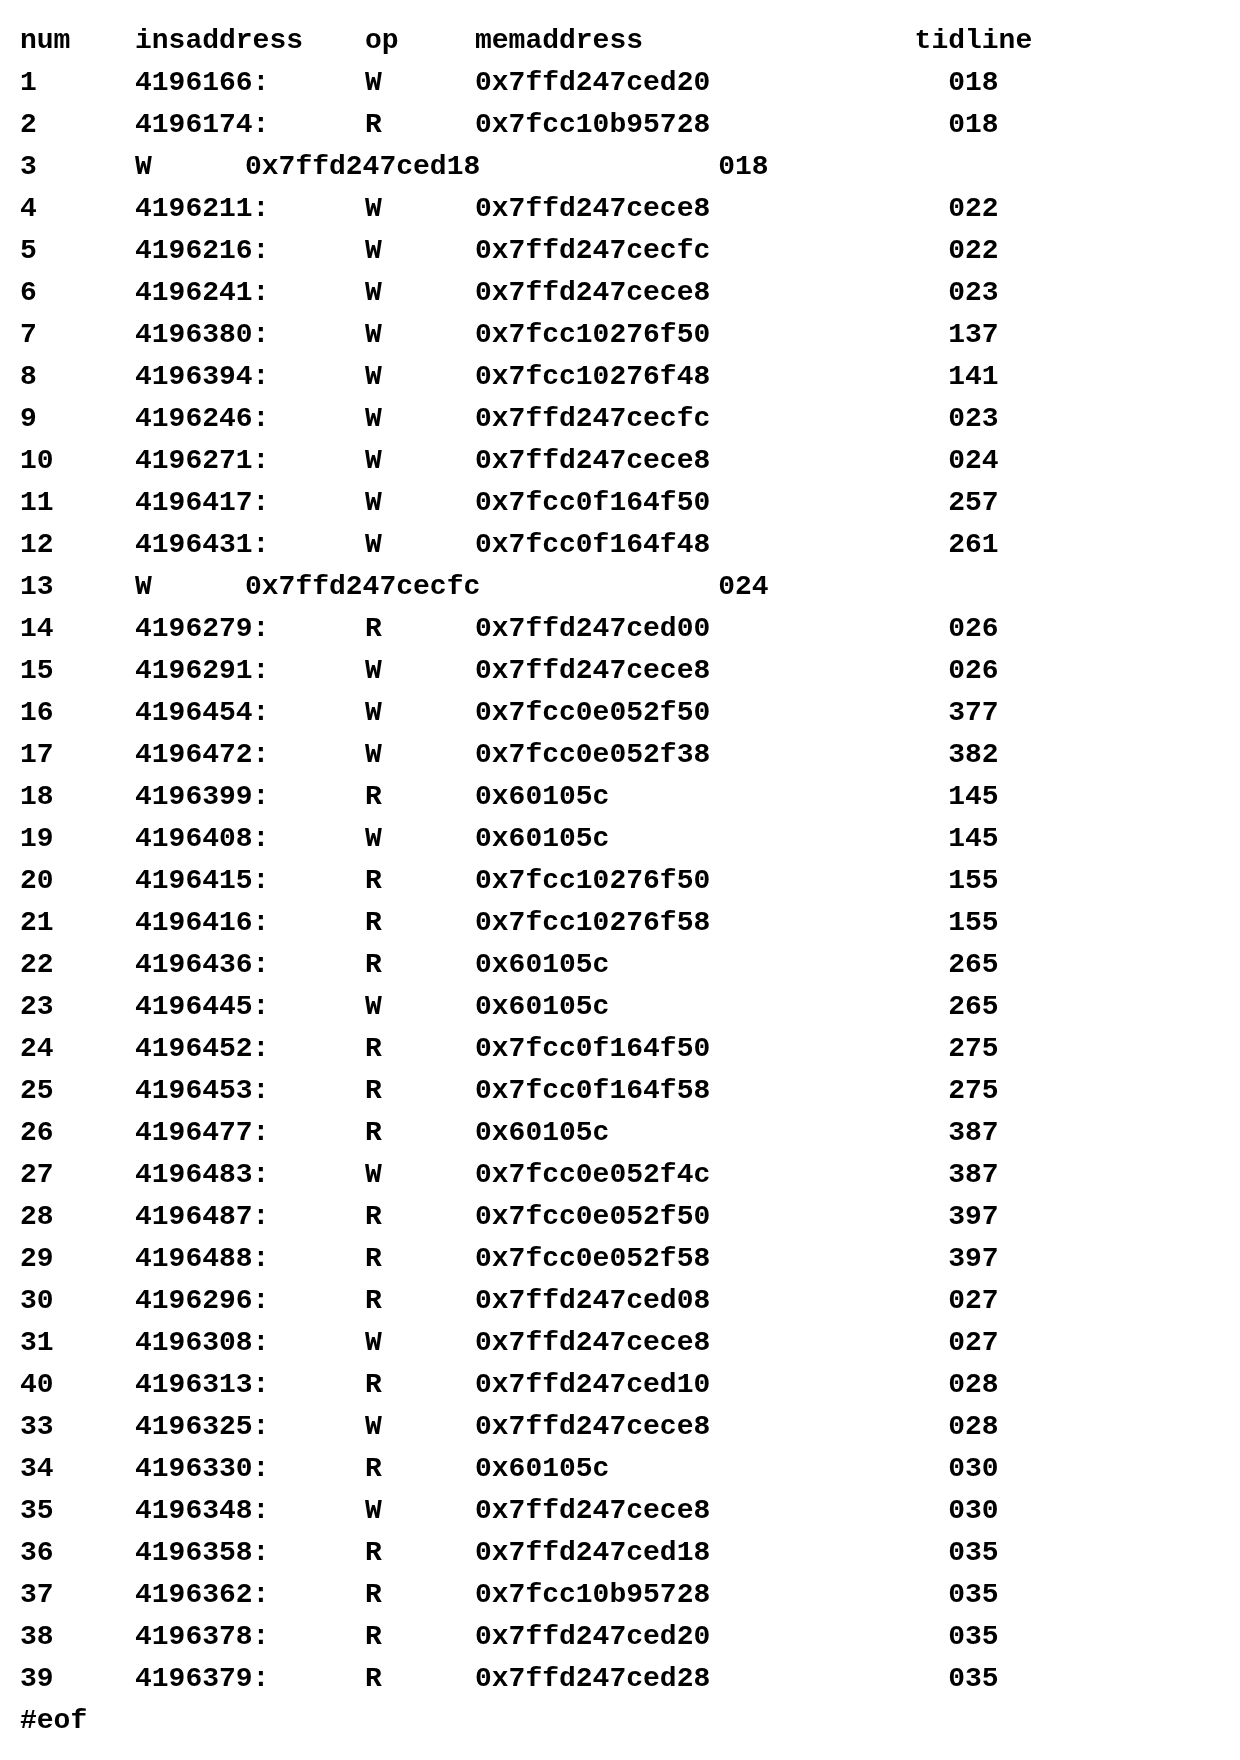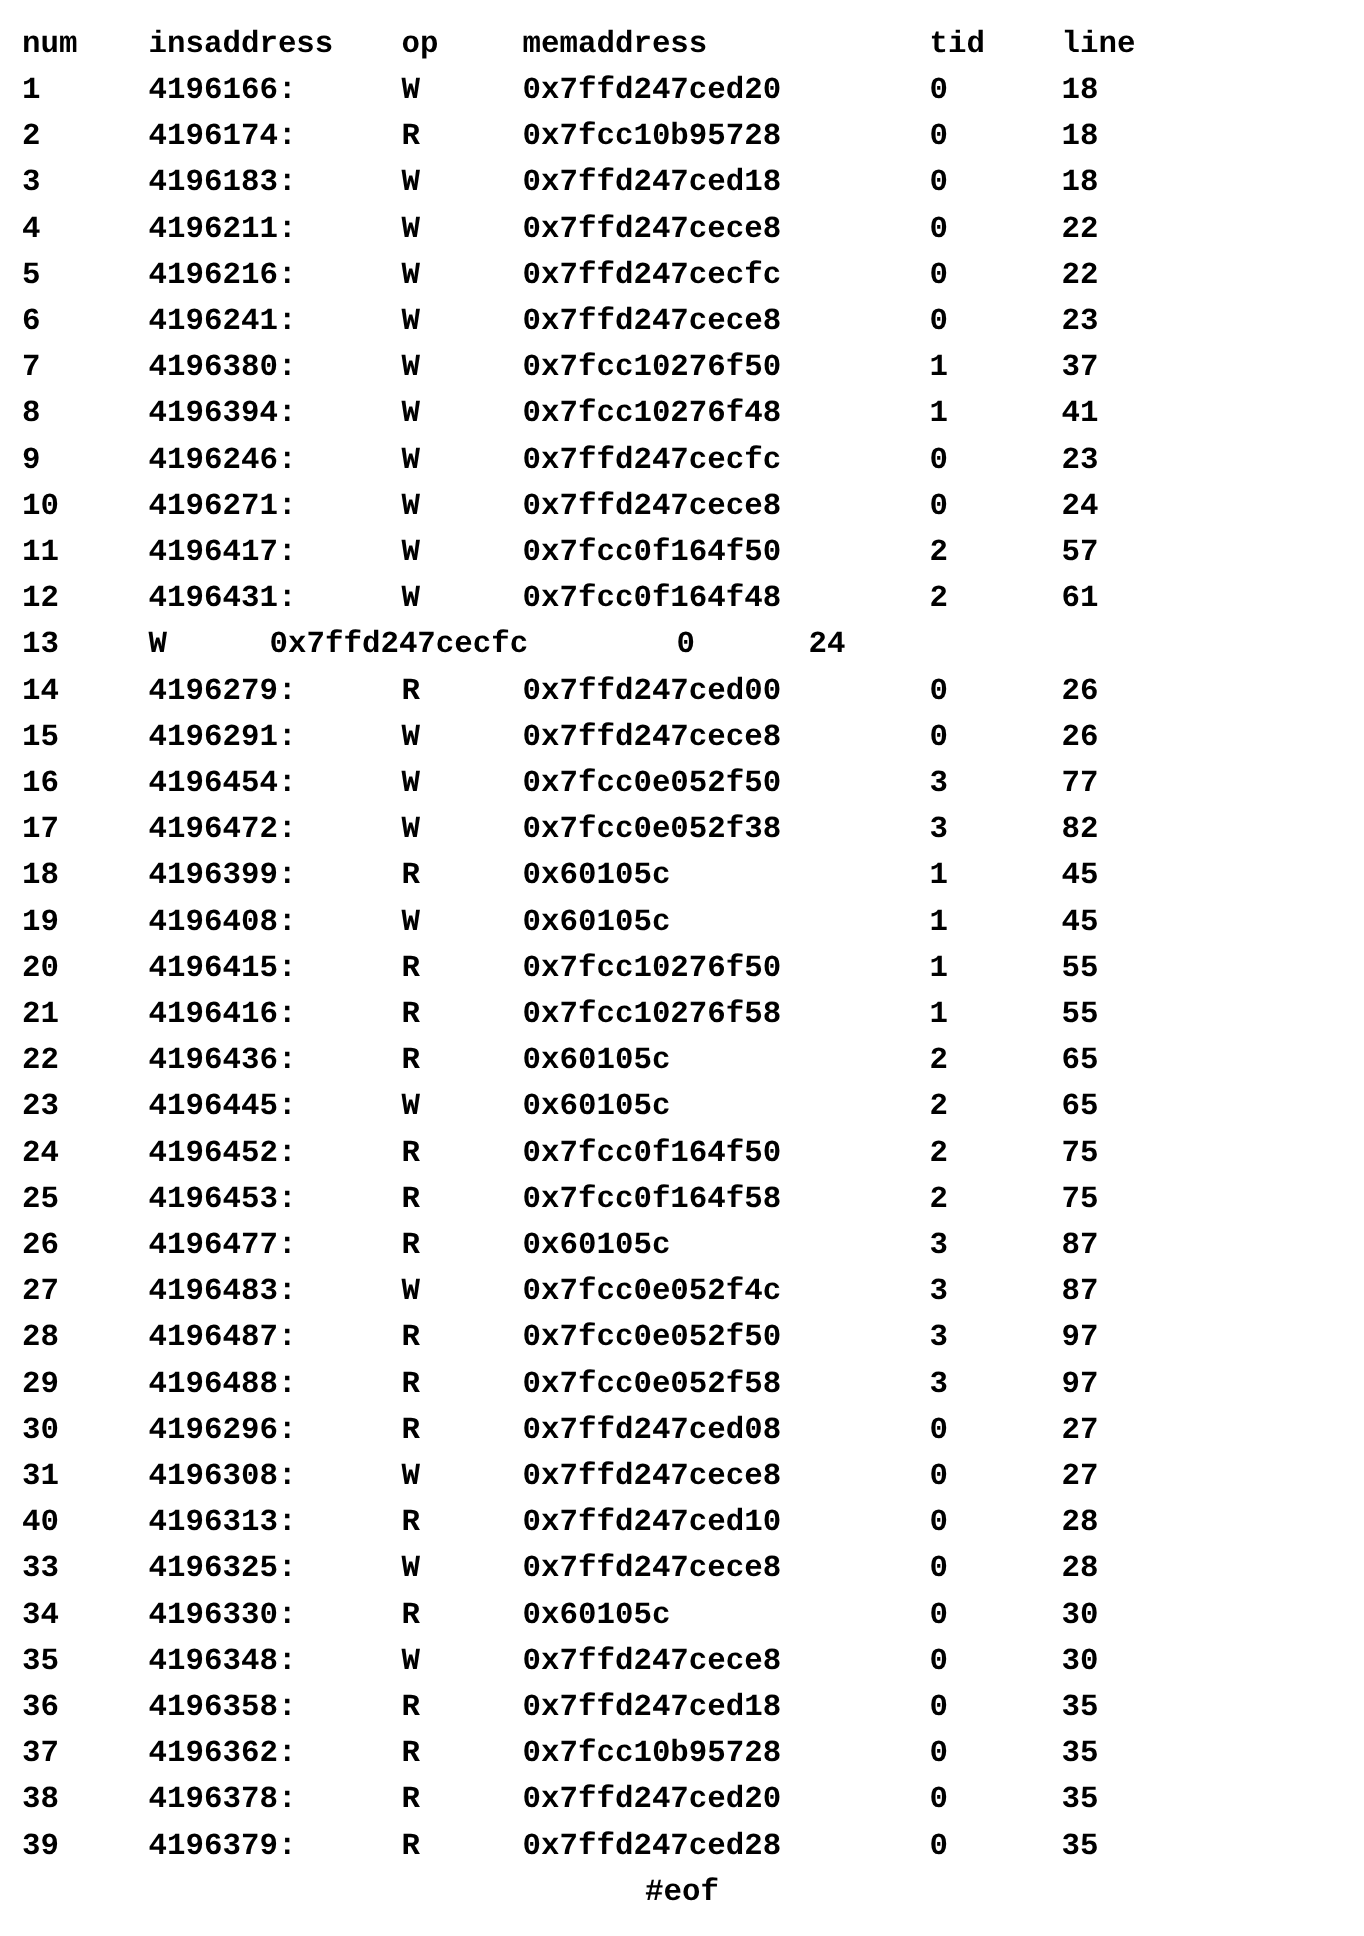--- a/index.html
+++ b/index.html
@@ -18,40 +18,40 @@
       width: 100%;
     }
     .row {
       display: flex;
       white-space: pre;
     }
     .col-num { width: 115px; }
     .col-ins { width: 230px; font-family: Liberation Mono, monospace; }
     .col-op { width: 110px; }
     .col-mem { width: 370px; }
-    .col-tid { width: 120px; }
+    .col-tid { width: 120px; text-align: right; }
     .col-line { flex: 1; }
-    .eof { margin-top: 0; text-align: center; }
+    .eof { margin-top: 0; }
   </style>
 </head>
 <body>
 
 <div class="table">
   <div class="row">
     <span class="col-num">num</span>
     <span class="col-ins">insaddress</span>
     <span class="col-op">op</span>
     <span class="col-mem">memaddress</span>
     <span class="col-tid">tid</span>
     <span class="col-line">line</span>
   </div>
   <div id="rows">
       <div class="row"><span class="col-num">1</span><span class="col-ins">4196166:</span><span class="col-op">W</span><span class="col-mem">0x7ffd247ced20</span><span class="col-tid">0</span><span class="col-line">18</span></div>
       <div class="row"><span class="col-num">2</span><span class="col-ins">4196174:</span><span class="col-op">R</span><span class="col-mem">0x7fcc10b95728</span><span class="col-tid">0</span><span class="col-line">18</span></div>
-      <div class="row"><span class="col-num">3</span><span class="col-ins">4196183:</span><span class="col-op">W</span><span class="col-mem">0x7ffd247ced18</span><span class="col-tid">0</span><span class="col-line">18</span></div>
+      <div class="row"><span class="col-num">3</span><span class="col-op">W</span><span class="col-mem">0x7ffd247ced18</span><span class="col-tid">0</span><span class="col-line">18</span></div>
       <div class="row"><span class="col-num">4</span><span class="col-ins">4196211:</span><span class="col-op">W</span><span class="col-mem">0x7ffd247cece8</span><span class="col-tid">0</span><span class="col-line">22</span></div>
       <div class="row"><span class="col-num">5</span><span class="col-ins">4196216:</span><span class="col-op">W</span><span class="col-mem">0x7ffd247cecfc</span><span class="col-tid">0</span><span class="col-line">22</span></div>
       <div class="row"><span class="col-num">6</span><span class="col-ins">4196241:</span><span class="col-op">W</span><span class="col-mem">0x7ffd247cece8</span><span class="col-tid">0</span><span class="col-line">23</span></div>
       <div class="row"><span class="col-num">7</span><span class="col-ins">4196380:</span><span class="col-op">W</span><span class="col-mem">0x7fcc10276f50</span><span class="col-tid">1</span><span class="col-line">37</span></div>
       <div class="row"><span class="col-num">8</span><span class="col-ins">4196394:</span><span class="col-op">W</span><span class="col-mem">0x7fcc10276f48</span><span class="col-tid">1</span><span class="col-line">41</span></div>
       <div class="row"><span class="col-num">9</span><span class="col-ins">4196246:</span><span class="col-op">W</span><span class="col-mem">0x7ffd247cecfc</span><span class="col-tid">0</span><span class="col-line">23</span></div>
       <div class="row"><span class="col-num">10</span><span class="col-ins">4196271:</span><span class="col-op">W</span><span class="col-mem">0x7ffd247cece8</span><span class="col-tid">0</span><span class="col-line">24</span></div>
       <div class="row"><span class="col-num">11</span><span class="col-ins">4196417:</span><span class="col-op">W</span><span class="col-mem">0x7fcc0f164f50</span><span class="col-tid">2</span><span class="col-line">57</span></div>
       <div class="row"><span class="col-num">12</span><span class="col-ins">4196431:</span><span class="col-op">W</span><span class="col-mem">0x7fcc0f164f48</span><span class="col-tid">2</span><span class="col-line">61</span></div>
       <div class="row"><span class="col-num">13</span><span class="col-op">W</span><span class="col-mem">0x7ffd247cecfc</span><span class="col-tid">0</span><span class="col-line">24</span></div>

